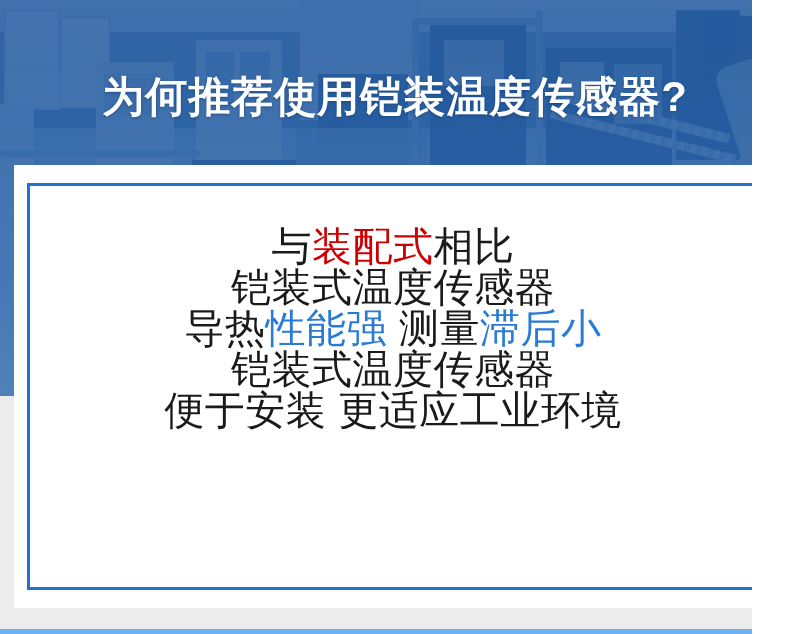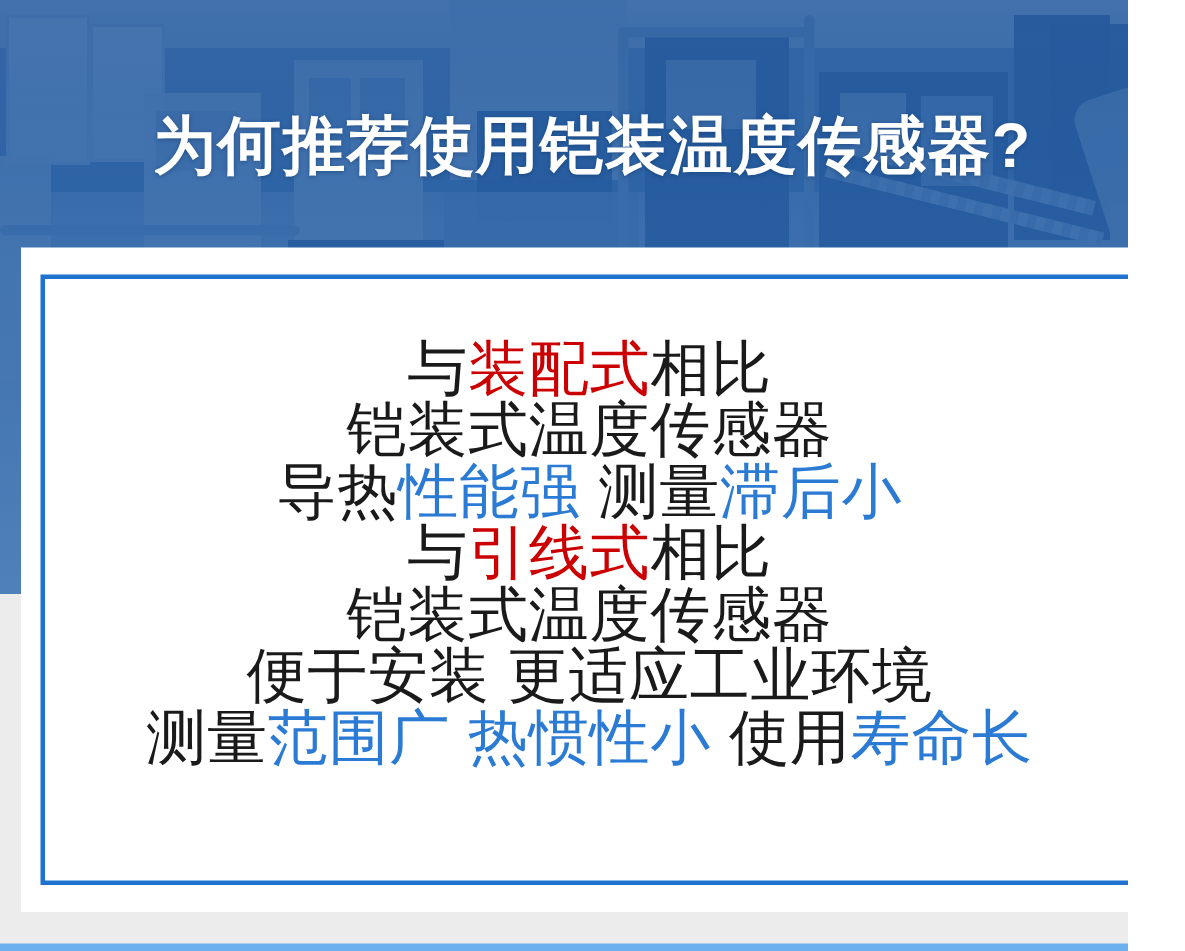--- a/index.html
+++ b/index.html
@@ -219,24 +219,22 @@
     <div class="hero-title">为何推荐使用铠装温度传感器?</div>
   </div>
 
   <div class="panel">
     <div class="panel-frame">
       <div class="body-text">
 
         <div class="line"><span class="">与</span><span class="red">装配式</span><span class="">相比</span></div>
         <div class="line"><span class="">铠装式温度传感器</span></div>
         <div class="line"><span class="">导热</span><span class="blue">性能强</span><span class="gap"></span><span class="">测量</span><span class="blue">滞后小</span></div>
-        <div class="line"><span class="">与</span><span class="red">引线式</span><span class="">相比</span></div>
         <div class="line"><span class="">铠装式温度传感器</span></div>
         <div class="line"><span class="">便于安装</span><span class="gap"></span><span class="">更适应工业环境</span></div>
-        <div class="line"><span class="">测量</span><span class="blue">范围广</span><span class="gap"></span><span class="blue">热惯性小</span><span class="gap"></span><span class="">使用</span><span class="blue">寿命长</span></div>
 
       </div>
     </div>
   </div>
 
   <div class="gray-strip"></div>
   <div class="blue-strip"></div>
 
 </div>
 

